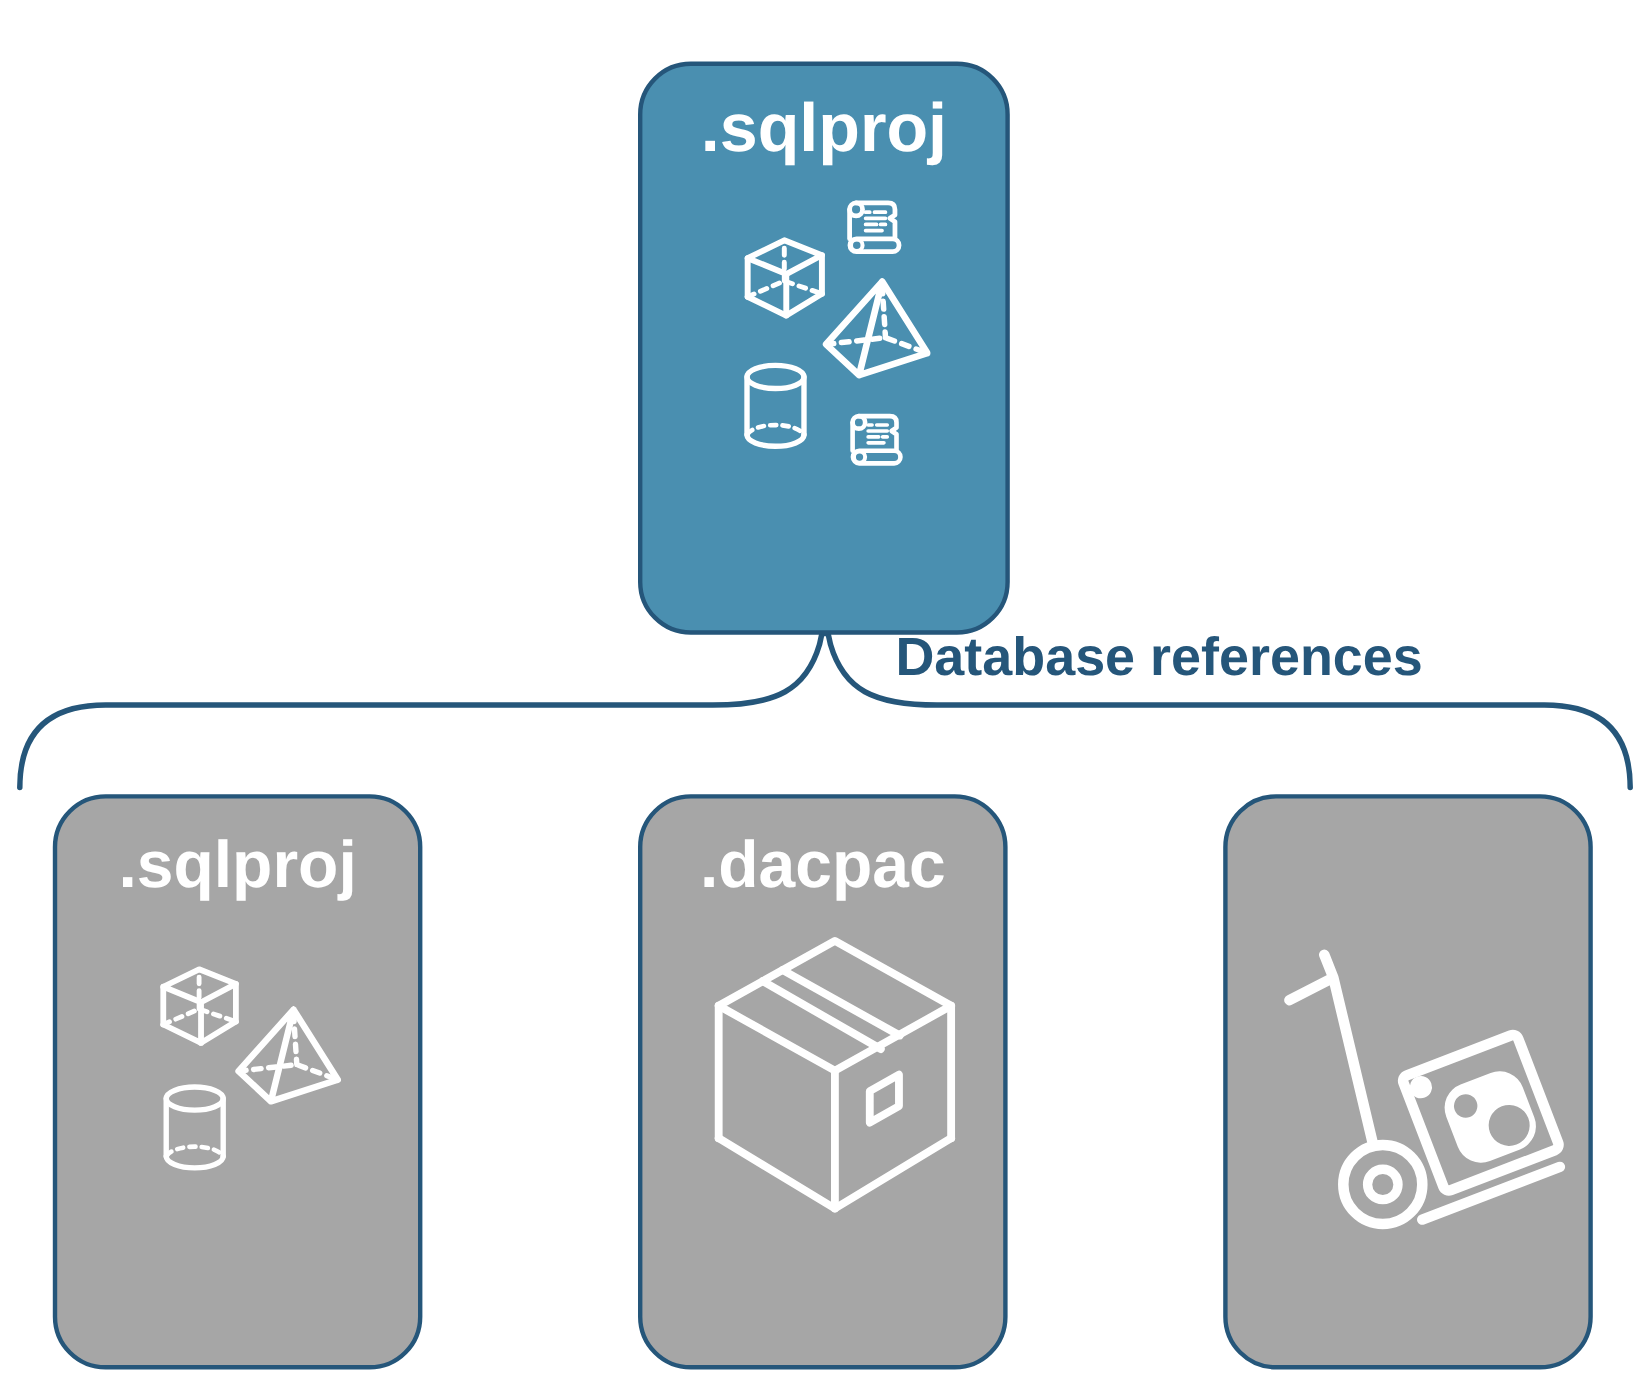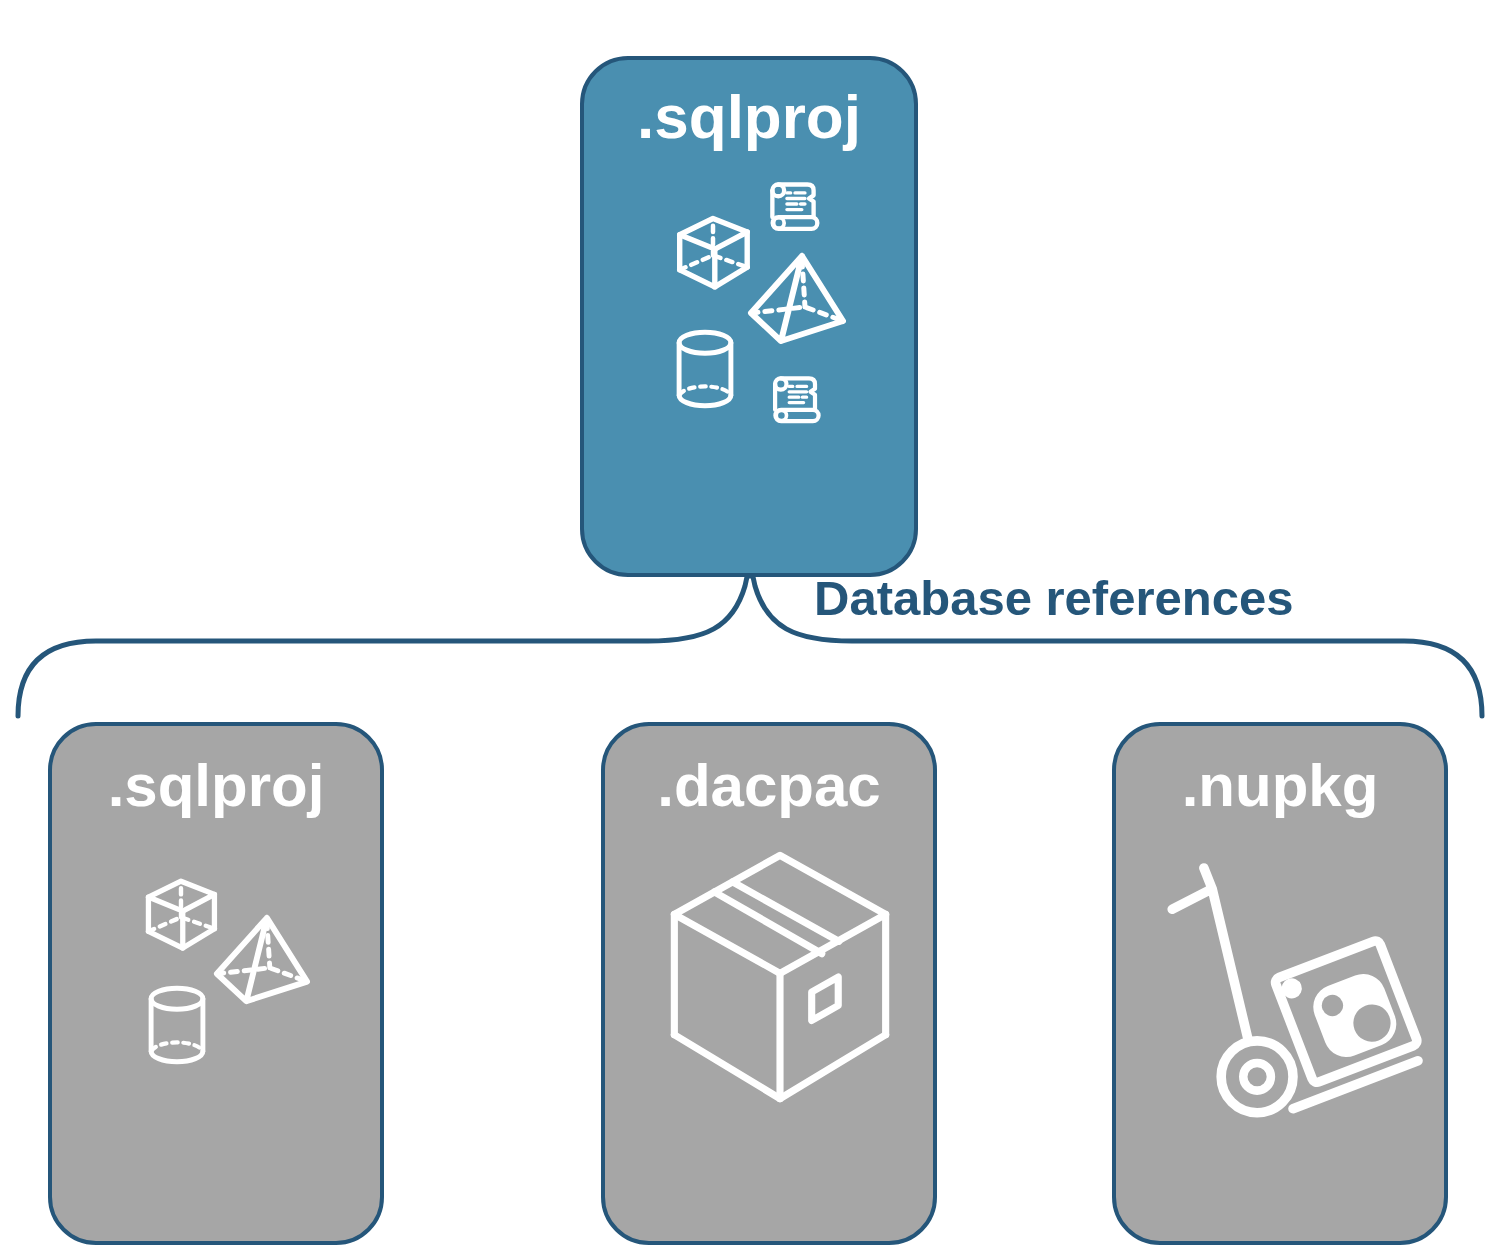--- a/index.html
+++ b/index.html
@@ -11,21 +11,21 @@
   html,body{margin:0;padding:0;background:#fff;}
   .canvas{
     position:relative;width:1500px;height:1250px;background:#ffffff;
     font-family:"Liberation Sans","DejaVu Sans",sans-serif;overflow:hidden;
   }
   .brace-svg{position:absolute;left:0;top:0;width:1500px;height:1250px;pointer-events:none;}
   .card{position:absolute;border:4px solid var(--navy);box-sizing:border-box;border-radius:48px;margin-top:20px;}
   .card.root{left:580px;top:36px;width:338px;height:521px;background:var(--root-fill);}
   .card.child{top:702px;width:336px;height:523px;background:var(--child-fill);}
   .card.child.c0{left:48px;}
-  .card.child.c1{left:601px;}
+  .card.child.c1{left:580px;}
   .card.child.c2{left:1112px;}
   .card-label{
     position:absolute;left:0;right:0;text-align:center;
     font-weight:bold;color:var(--label-white);line-height:1;letter-spacing:0px;
   }
   .card.root .card-label{top:26px;font-size:62px;}
   .card.child .card-label{top:30px;font-size:60px;}
   .connector-label{
     position:absolute;left:814px;top:572px;height:52px;line-height:52px;
     font-size:49px;font-weight:bold;color:var(--navy);white-space:nowrap;
@@ -151,19 +151,18 @@
   </div>
 
   <div class="card child c1">
     <div class="card-label">.dacpac</div>
     <svg class="icon i-package" viewBox="0 0 100 105">
         <use href="#sym-package"></use>
       </svg>
   </div>
 
   <div class="card child c2">
-    <div class="card-label">.nupkg</div>
     <svg class="icon i-handtruck" viewBox="0 0 100 100">
         <use href="#sym-handtruck"></use>
       </svg>
   </div>
 
 </div>
 
 </body></html>

